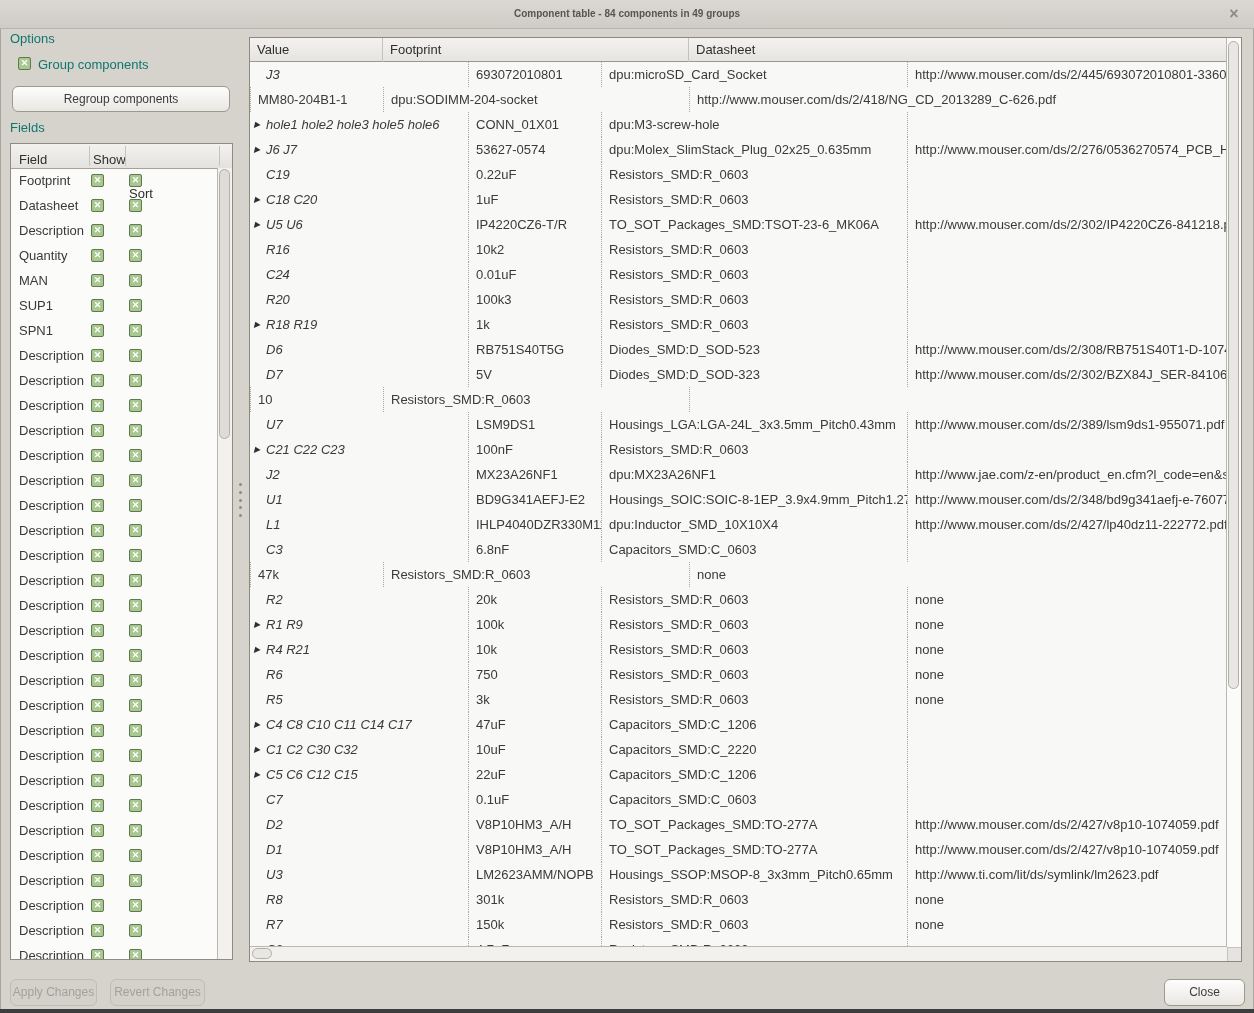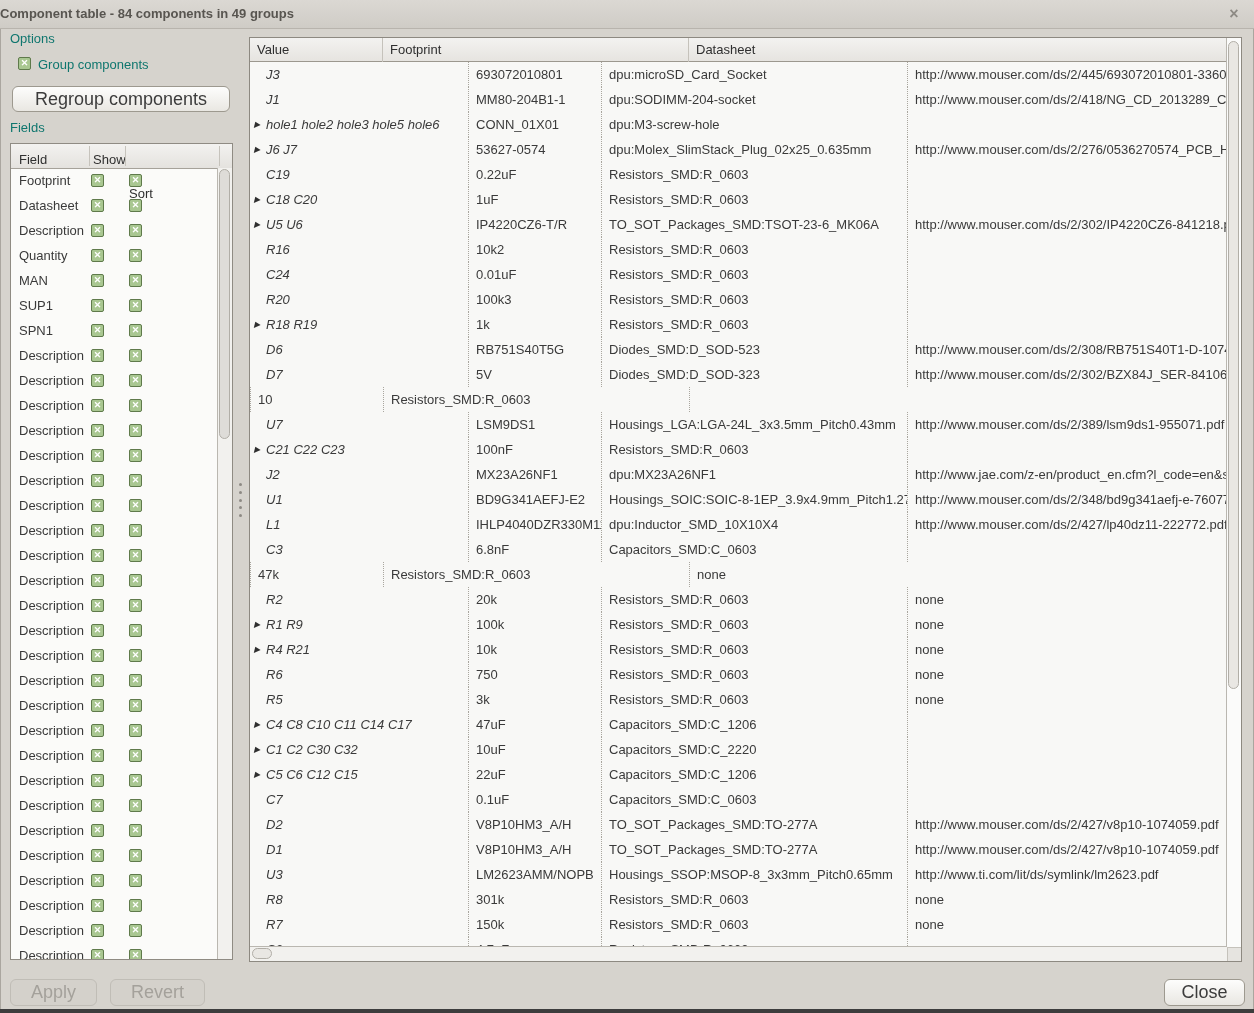--- a/index.html
+++ b/index.html
@@ -1,24 +1,24 @@
 <!DOCTYPE html>
 <html><head>
 <meta charset="utf-8">
 <style>
   html,body{margin:0;padding:0;}
   body{width:1254px;height:1013px;overflow:hidden;font-family:"Liberation Sans",sans-serif;}
   .window{position:relative;width:1254px;height:1013px;background:#d6d3cd;box-shadow:inset 0 0 0 1px #aaa69f;box-sizing:border-box;}
   
   .titlebar{position:absolute;left:0;top:0;right:0;height:28px;background:linear-gradient(#dbd8d3,#cfccc6);border-bottom:1px solid #b8b4ad;}
-  .title-text{position:absolute;left:0;right:0;top:0;line-height:28px;font-size:13px;font-weight:bold;color:#585550;}
+  .title-text{position:absolute;left:0;right:0;top:0;line-height:28px;text-align:center;font-size:10px;font-weight:bold;color:#585550;}
   .tb-close{position:absolute;right:10px;top:4px;width:20px;height:20px;line-height:20px;text-align:center;color:#8d8a84;font-size:16px;font-weight:bold;cursor:default;}
   
   .label{position:absolute;font-size:13px;color:#0f766e;}
-  .btn{position:absolute;box-sizing:border-box;border:1px solid #9d998f;border-radius:6px;background:linear-gradient(#fdfdfc,#e9e7e2);font-size:18px;color:#3c3c3c;text-align:center;}
+  .btn{position:absolute;box-sizing:border-box;border:1px solid #9d998f;border-radius:6px;background:linear-gradient(#fdfdfc,#e9e7e2);font-size:12px;color:#3c3c3c;text-align:center;}
   .btn.disabled{background:#d4d1cb;border-color:#c0bdb6;color:#a4a19b;}
   .cb{position:absolute;width:13px;height:13px;box-sizing:border-box;background:#a9c791;border:1px solid #5f7a4b;border-radius:2px;display:flex;align-items:center;justify-content:center;}
   .cbmark{color:#ffffff;font-size:9px;font-weight:bold;line-height:1;}
   
   .gc-box{left:18px;top:57px;}
   .regroup{left:12px;top:86px;width:218px;height:26px;line-height:24px;}
   .fields-table{position:absolute;left:10px;top:143px;width:223px;height:817px;background:#fbfbf9;border:1px solid #8f8b83;box-sizing:border-box;overflow:hidden;}
   .fields-header{position:absolute;left:0;top:0;right:0;height:24px;background:linear-gradient(#f3f2f0,#e4e2de);border-bottom:1px solid #a6a29a;}
   .fh-label{position:absolute;top:4px;line-height:23px;font-size:13px;color:#2f2f2f;}
   .fh-sep{position:absolute;top:2px;bottom:2px;width:1px;background:#c6c3bc;}
@@ -398,21 +398,20 @@
       <div class="gh-cell c-ds">Datasheet</div>
     </div>
     <div class="grid-body">
         <div class="grow">
           <div class="gcell ref"><span>J3</span></div>
           <div class="gcell val">693072010801</div>
           <div class="gcell fp">dpu:microSD_Card_Socket</div>
           <div class="gcell ds">http://www.mouser.com/ds/2/445/693072010801-3360936.pdf</div>
         </div>
         <div class="grow">
-          <div class="gcell ref"><span>J1</span></div>
           <div class="gcell val">MM80-204B1-1</div>
           <div class="gcell fp">dpu:SODIMM-204-socket</div>
           <div class="gcell ds">http://www.mouser.com/ds/2/418/NG_CD_2013289_C-626.pdf</div>
         </div>
         <div class="grow">
           <div class="gcell ref"><span class="arrow">▶</span><span>hole1 hole2 hole3 hole5 hole6</span></div>
           <div class="gcell val">CONN_01X01</div>
           <div class="gcell fp">dpu:M3-screw-hole</div>
           <div class="gcell ds"></div>
         </div>

